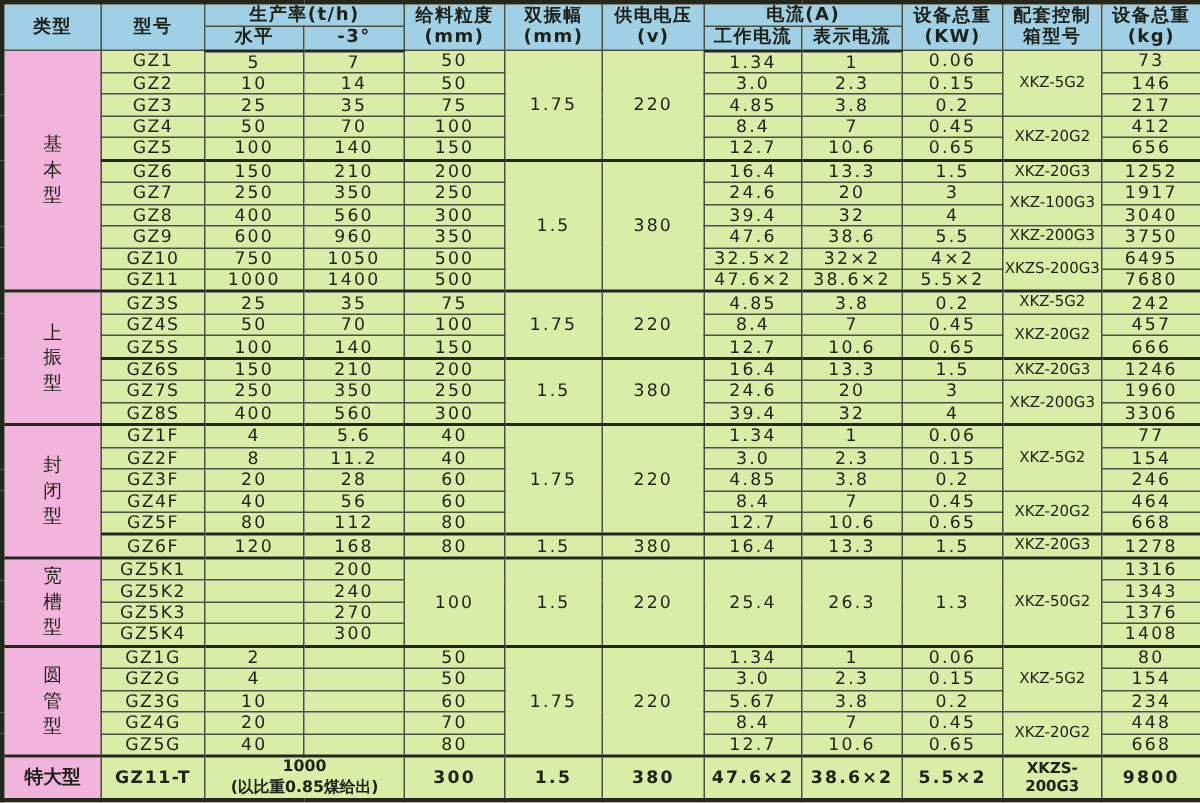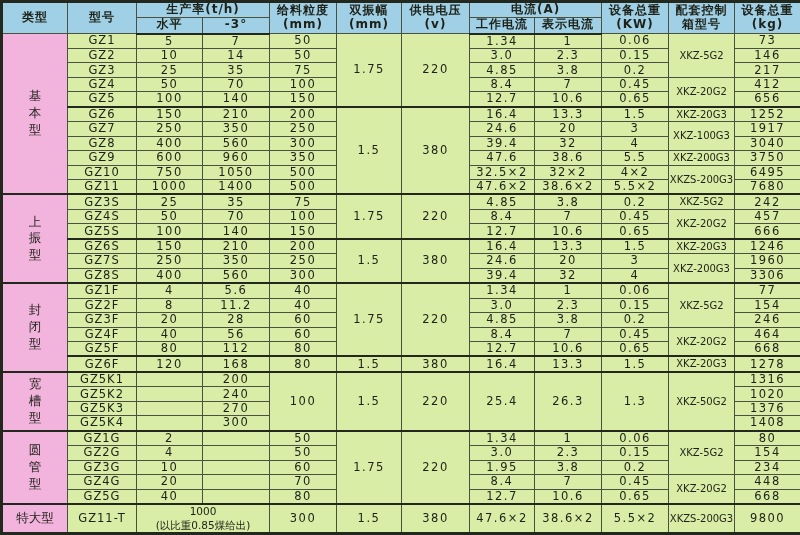--- a/index.html
+++ b/index.html
@@ -18,21 +18,21 @@
     border: 1px solid var(--border-light, #4a5140);
     text-align: center;
     vertical-align: middle;
     padding: 0;
     overflow: hidden;
     white-space: pre-line;
     color: var(--ink, #1d2117);
   }
   thead tr { height: 16px; }
   tbody tr { height: 14px; }
-  tbody tr.tall { height: 23px; }
+  tbody tr.tall { height: 23px; font-weight: bold; }
   th {
     background: var(--header-bg, #a0d0e6);
     font-size: 12px;
     font-weight: bold;
     letter-spacing: 1px;
     line-height: 1.15;
   }
   thead tr:last-child th { border-bottom: 2px solid var(--border-heavy, #23281e); margin-top: 29px; }
   td {
     background: var(--cell-bg, #d9eda6);
@@ -374,21 +374,21 @@
           <td rowspan="4">25.4</td>
           <td rowspan="4">26.3</td>
           <td rowspan="4">1.3</td>
           <td rowspan="4" class="box">XKZ-50G2</td>
           <td>1316</td>
         </tr>
         <tr>
           <td class="model">GZ5K2</td>
           <td></td>
           <td>240</td>
-          <td>1020</td>
+          <td>1343</td>
         </tr>
         <tr>
           <td class="model">GZ5K3</td>
           <td></td>
           <td>270</td>
           <td>1376</td>
         </tr>
         <tr>
           <td class="model">GZ5K4</td>
           <td></td>
@@ -419,21 +419,21 @@
           <td>3.0</td>
           <td>2.3</td>
           <td>0.15</td>
           <td>154</td>
         </tr>
         <tr>
           <td class="model">GZ3G</td>
           <td>10</td>
           <td></td>
           <td>60</td>
-          <td>1.95</td>
+          <td>5.67</td>
           <td>3.8</td>
           <td>0.2</td>
           <td>234</td>
         </tr>
         <tr>
           <td class="model">GZ4G</td>
           <td>20</td>
           <td></td>
           <td>70</td>
           <td>8.4</td>

